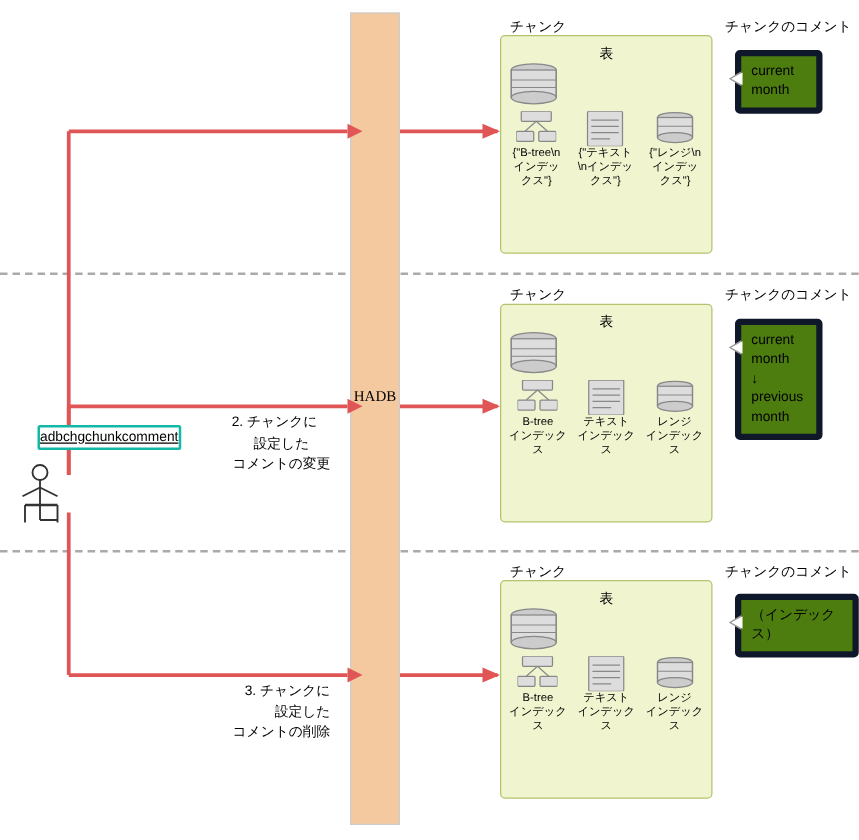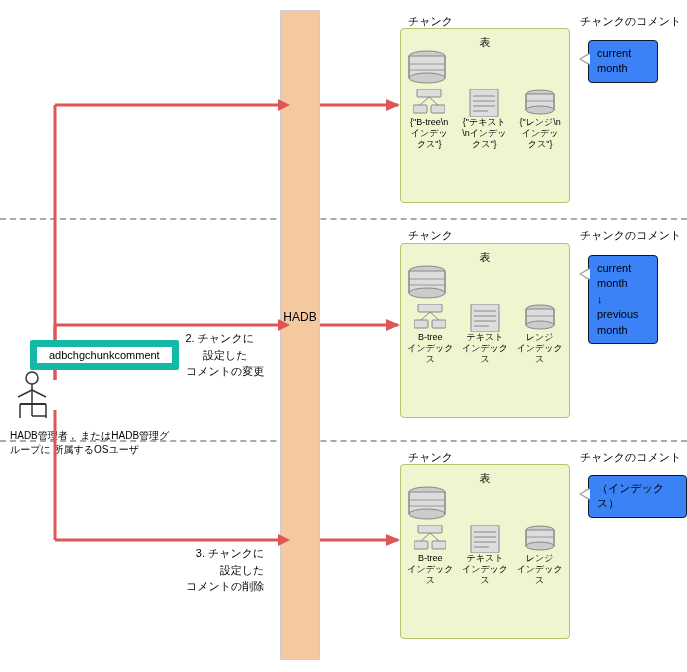--- a/index.html
+++ b/index.html
@@ -30,20 +30,21 @@
       z-index: 2;
     }
     .hadb-label {
       position: absolute;
       left: 280px;
       top: 310px;
       width: 40px;
       text-align: center;
       font-size: 12px;
       z-index: 3;
+      font-family: Liberation Serif, serif;
     }
 
     
     .divider {
       position: absolute;
       left: 0;
       width: 687px;
       border-top: 2px dashed #aaa;
       z-index: 1;
     }
@@ -53,22 +54,22 @@
       position: absolute;
       border: 1px solid #b5c26e;
       background: #f0f5d0;
       border-radius: 4px;
       padding: 6px;
     }
 
     
     .comment-bubble {
       position: absolute;
-      background: #3b82f6;
-      border: 1px solid #0f172a;
+      background: #4d7c0f;
+      border: 5px solid #0f172a;
       border-radius: 4px;
       padding: 5px 8px;
       font-size: 11px;
       line-height: 1.4;
       min-width: 70px;
     }
     .comment-bubble::before {
       content: '';
       position: absolute;
       left: -10px;
@@ -123,23 +124,24 @@
     }
 
     
     .adbchg-label {
       position: absolute;
       left: 30px;
       top: 340px;
       font-size: 11px;
       z-index: 6;
       background: #fff;
-      border: 7px solid #14b8a6;
-      padding: 2px 12px;
+      border: 2px solid #14b8a6;
+      padding: 2px 0;
       border-radius: 2px;
+      text-decoration: underline;
     }
   </style>
 </head>
 <body>
 
 <div class="diagram-container">
 
   <div class="hadb-bar"></div>
   <div class="hadb-label">HADB</div>
 
@@ -354,23 +356,20 @@
       <line x1="22" y1="20" x2="36" y2="27" stroke="#333" stroke-width="1.5"></line>
 
       <line x1="10" y1="34" x2="36" y2="34" stroke="#333" stroke-width="2"></line>
 
       <line x1="22" y1="34" x2="22" y2="46" stroke="#333" stroke-width="1.5"></line>
       <line x1="22" y1="46" x2="36" y2="46" stroke="#333" stroke-width="1.5"></line>
 
       <line x1="10" y1="34" x2="10" y2="48" stroke="#333" stroke-width="1.5"></line>
       <line x1="36" y1="34" x2="36" y2="48" stroke="#333" stroke-width="1.5"></line>
     </svg>
-    <div style="font-size:10px; line-height:1.4; margin-top:2px; max-width:160px;">HADB管理者，
-またはHADB管理グループに
-所属するOSユーザ</div>
   </div>
 
   <svg style="position:absolute; left:0; top:0; width:687px; height:672px; pointer-events:none; z-index:4;">
 
     <line x1="55" y1="380" x2="55" y2="105" stroke="#e05555" stroke-width="3"></line>
     <line x1="55" y1="105" x2="278" y2="105" stroke="#e05555" stroke-width="3"></line>
     <polygon points="278,99 290,105 278,111" fill="#e05555"></polygon>
 
     <line x1="55" y1="380" x2="55" y2="325" stroke="#e05555" stroke-width="3"></line>
     <line x1="55" y1="325" x2="278" y2="325" stroke="#e05555" stroke-width="3"></line>

